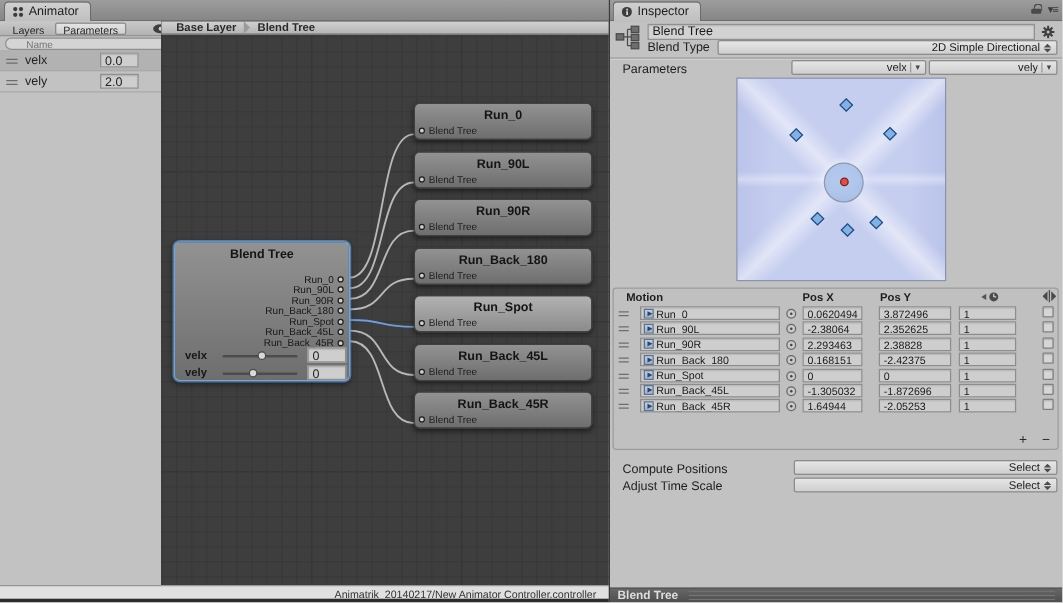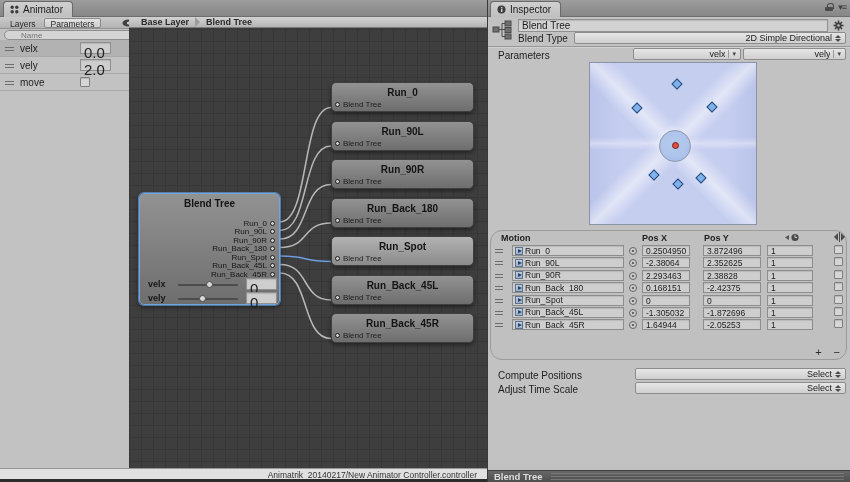--- a/index.html
+++ b/index.html
@@ -21,21 +21,21 @@
   .seg-btn { font-size:8.5px; padding:0 6px; height:10px; line-height:10px; color:#2a2a2a; border:1px solid transparent; border-radius:2px; }
   .seg-btn.active { background:linear-gradient(#e3e3e3,#cfcfcf); border-color:#8b8b8b; }
   #search-row { position:absolute; left:0; top:12px; width:100%; height:12px; display:flex; align-items:center; padding:0 4px; gap:6px; }
   #search-input { flex:1; height:10px; border:1px solid #8f8f8f; border-radius:6px; background:#d4d4d4; font-size:8px; padding:0 4px 0 16px; color:#333; font-family:"Liberation Sans",sans-serif; outline:none; }
   #search-glyph { position:absolute; left:7px; top:14px; }
   #param-list { position:absolute; left:0; top:23px; width:100%; }
   .param-row { position:relative; height:17px; border-bottom:1px solid #aaaaaa; }
   .param-row.sel { background:#b2b2b2; }
   .drag-handle { position:absolute; left:5px; top:7px; width:9px; height:4px; border-top:1px solid #6d6d6d; border-bottom:1px solid #6d6d6d; }
   .param-name { position:absolute; left:20px; top:3px; font-size:10px; color:#1e1e1e; }
-  .valbox { position:absolute; border:1px solid #909090; background:#cecece; box-shadow:inset 0 1px 1px rgba(0,0,0,.12); font-size:15px; color:#222; padding:1px 3px; }
+  .valbox { position:absolute; border:1px solid #909090; background:#cecece; box-shadow:inset 0 1px 1px rgba(0,0,0,.12); font-size:10px; color:#222; padding:1px 3px; }
   .param-row .valbox { left:80px; top:2px; width:31px; height:12px; }
   .checkbox { width:10px; height:10px; background:#d6d6d6; border:1px solid #7f7f7f; border-radius:1px; box-shadow:inset 0 1px 1px rgba(0,0,0,.15); }
   .param-row .checkbox { position:absolute; left:80px; top:3px; }
 
   
   #graph { position:absolute; left:129px; top:17px; width:358px; height:451px; overflow:hidden;
     background-color:#3e3e3e;
     background-image:
       linear-gradient(#373737 1px, transparent 1px), linear-gradient(90deg,#373737 1px, transparent 1px),
       linear-gradient(#303030 1px, transparent 1px), linear-gradient(90deg,#303030 1px, transparent 1px);
@@ -85,21 +85,21 @@
       linear-gradient(45deg, rgba(255,255,255,0) 43%, rgba(255,255,255,.5) 50%, rgba(255,255,255,0) 57%),
       linear-gradient(-45deg, rgba(255,255,255,0) 43%, rgba(255,255,255,.5) 50%, rgba(255,255,255,0) 57%),
       linear-gradient(0deg, rgba(255,255,255,0) 46%, rgba(255,255,255,.35) 50%, rgba(255,255,255,0) 54%),
       linear-gradient(90deg, rgba(176,186,228,.55) 0%, rgba(176,186,228,0) 18% 82%, rgba(176,186,228,.55) 100%),
       #c6cef0; }
   .diamond { position:absolute; width:8px; height:8px; background:#7fb2e8; border:1px solid #27497c; transform:rotate(45deg); }
   #center-circle { position:absolute; width:32px; height:32px; border-radius:50%; background:rgba(130,165,224,.55); border:1px solid #8d99ad; }
   #red-dot { position:absolute; width:7px; height:7px; border-radius:50%; background:#e04f44; border:1px solid #7c1f1a; }
 
   
-  #motion-table { position:absolute; left:2px; top:213px; width:357px; height:130px; border:1px solid #9b9b9b; border-radius:12px; background:#c0c0c0; }
+  #motion-table { position:absolute; left:2px; top:213px; width:357px; height:130px; border:1px solid #9b9b9b; border-radius:3px; background:#c0c0c0; }
   .mt-head { position:relative; height:13px; font-size:9px; font-weight:bold; color:#1e1e1e; }
   .mt-head span { position:absolute; top:2px; }
   .mrow { position:relative; height:12.4px; }
   .mrow .drag-handle { left:4px; top:5px; width:8px; }
   .objfield { position:absolute; left:21px; top:1px; width:112px; height:11px; border:1px solid #8d8d8d; background:#cecece; box-shadow:inset 0 1px 1px rgba(0,0,0,.1); display:flex; align-items:center; gap:2px; padding:0 2px; font-size:8.5px; color:#1a1a1a; overflow:hidden; white-space:nowrap; }
   .clip-icon { width:8px; height:8px; background:linear-gradient(#c3cede,#9fb0c6); border:1px solid #5e7190; display:inline-flex; align-items:center; justify-content:center; flex:none; }
   .clip-icon i { width:0; height:0; border-left:4px solid #24456e; border-top:2.5px solid transparent; border-bottom:2.5px solid transparent; margin-left:1px; }
   .picker { position:absolute; left:138px; top:3px; width:8px; height:8px; border:1px solid #666; border-radius:50%; background:#c9c9c9; }
   .picker::after { content:""; position:absolute; left:2px; top:2px; width:2px; height:2px; border-radius:50%; background:#444; }
   .numfield { position:absolute; top:1px; height:11px; border:1px solid #8d8d8d; background:#cecece; box-shadow:inset 0 1px 1px rgba(0,0,0,.1); font-size:8.5px; color:#1a1a1a; padding:0 3px; overflow:hidden; }
@@ -159,25 +159,20 @@
       <div id="param-list">
           <div class="param-row sel">
             <span class="drag-handle"></span>
             <span class="param-name">velx</span>
             <div class="valbox">0.0</div>
           </div>
           <div class="param-row">
             <span class="drag-handle"></span>
             <span class="param-name">vely</span>
             <div class="valbox">2.0</div>
-          </div>
-          <div class="param-row">
-            <span class="drag-handle"></span>
-            <span class="param-name">move</span>
-            <span class="checkbox"></span>
           </div>
         </div>
     </div>
 
     <div id="graph">
       <div id="breadcrumb">
           <span class="crumb">Base Layer</span>
           <span class="crumb-arrow"></span>
           <span class="crumb">Blend Tree</span>
         </div>
@@ -385,21 +380,21 @@
         <div>
             <div class="mrow">
               <span class="drag-handle"></span>
               <div class="objfield">
                 <span class="clip-icon">
                   <i></i>
                 </span>
                 <span>Run_0</span>
               </div>
               <span class="picker"></span>
-              <div class="numfield px">0.2504950</div>
+              <div class="numfield px">0.0620494</div>
               <div class="numfield py">3.872496</div>
               <div class="numfield sp">1</div>
               <span class="checkbox"></span>
             </div>
             <div class="mrow">
               <span class="drag-handle"></span>
               <div class="objfield">
                 <span class="clip-icon">
                   <i></i>
                 </span>

